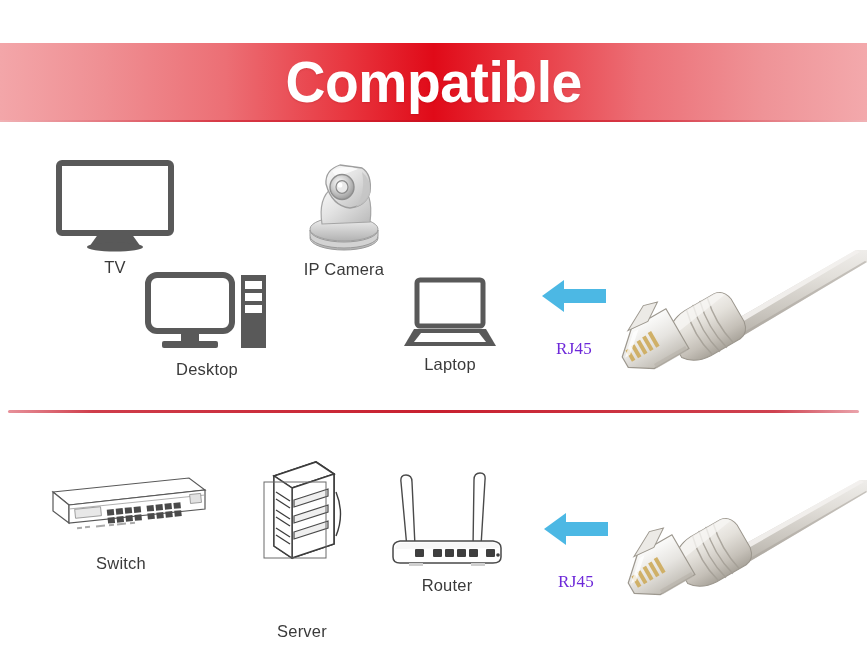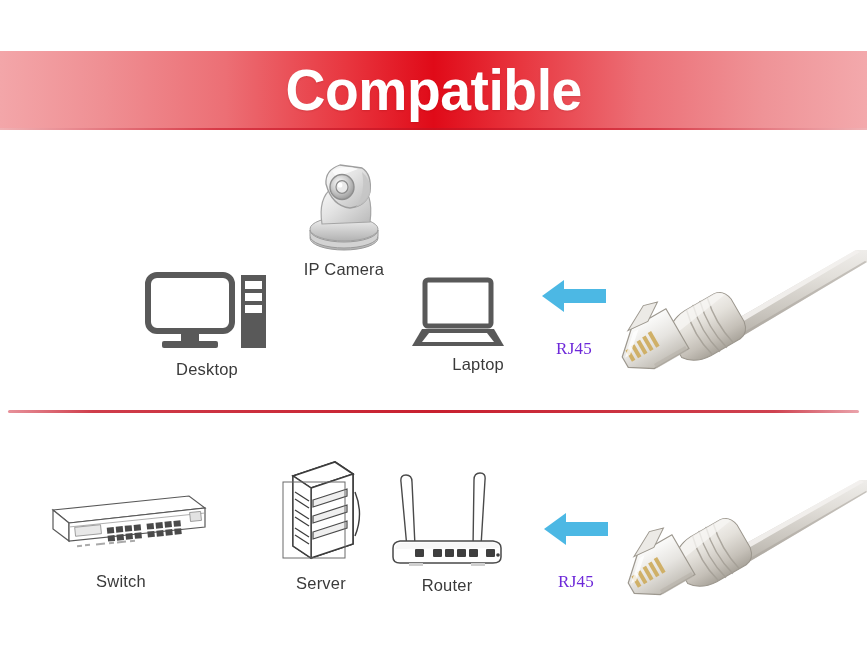--- a/index.html
+++ b/index.html
@@ -8,21 +8,21 @@
     width:867px;height:650px;
     background:#ffffff;
     font-family:"Liberation Sans", sans-serif;
     overflow:hidden;
     position:relative;
   }
   .stage{position:relative;width:867px;height:650px;background:#fff;}
 
   
   .banner{
-    position:absolute;left:0;top:51px;width:867px;height:79px;
+    position:absolute;left:0;top:43px;width:867px;height:79px;
     background:linear-gradient(to right,
        #f3a6a9 0%, #ef8f93 12%, #ec6f75 26%, #e8363f 40%,
        #e00a18 50%, #e8363f 60%, #ec7077 74%, #ef9397 88%, #f3a9ac 100%);
     display:flex;align-items:center;justify-content:center;
   }
   .banner:after{
     content:"";position:absolute;left:0;bottom:0;width:100%;height:2px;
     background:linear-gradient(to right,#f0b4b7,#d4313f,#c9101f,#d4313f,#f0b4b7);
     opacity:.85;
   }
@@ -47,45 +47,55 @@
     color:#3a3a3a;font-size:16.5px;font-weight:400;
     font-family:"Liberation Sans", sans-serif;
     letter-spacing:.2px;white-space:nowrap;margin-top:6px;
   }
   .label.serif{font-family:"Liberation Serif", serif;font-size:17px;color:#6d28d9;}
 
   
   #n-tv      {left:48px;  top:160px; width:134px;}
   #n-camera  {left:284px; top:158px; width:120px;}
   #n-desktop {left:140px; top:272px; width:134px;}
-  #n-laptop  {left:396px; top:277px; width:108px;align-items:flex-end;}
+  #n-laptop  {left:396px; top:277px; width:108px;}
   #n-rj45-top{left:520px; top:275px; width:108px;}
 
   
-  #n-switch  {left:28px;  top:488px; width:186px;justify-content:space-between;}
-  #n-server  {left:271px; top:452px; width:100px;}
+  #n-switch  {left:28px;  top:470px; width:186px;justify-content:space-between;}
+  #n-server  {left:252px; top:452px; width:100px;gap:48px;}
   #n-router  {left:382px; top:460px; width:130px;}
   #n-rj45-bot{left:522px; top:508px; width:108px;}
 
   
   .cable{position:absolute;}
   #cable-top{left:624px;top:248px;width:243px;height:132px;}
   #cable-bot{left:624px;top:462px;width:243px;height:132px;}
 
   svg{display:block;overflow:visible;}
 </style>
 </head>
 <body>
 
 <div class="stage">
 
   <div class="banner">
     <div class="banner-title">Compatible</div>
   </div>
 
+  <div class="node" id="n-tv">
+    <div class="art">
+      <svg width="120" height="92" viewBox="0 0 120 92">
+        <rect x="4" y="3" width="112" height="70" rx="3" ry="3" fill="none" stroke="#595959" stroke-width="6"></rect>
+        <path d="M44 73 L76 73 L86 87 L34 87 Z" fill="#595959"></path>
+        <ellipse cx="60" cy="87" rx="28" ry="4.5" fill="#595959"></ellipse>
+      </svg>
+    </div>
+    <div class="label">TV</div>
+  </div>
 
   <div class="node" id="n-desktop">
     <div class="art">
       <svg width="124" height="82" viewBox="0 0 124 82">
 
         <rect x="3" y="3" width="84" height="56" rx="9" ry="9" fill="none" stroke="#595959" stroke-width="6"></rect>
         <path d="M36 59 h18 v11 h-18 Z" fill="#595959"></path>
         <rect x="17" y="69" width="56" height="7" rx="2" fill="#595959"></rect>
 
         <rect x="96" y="3" width="25" height="73" fill="#595959"></rect>

